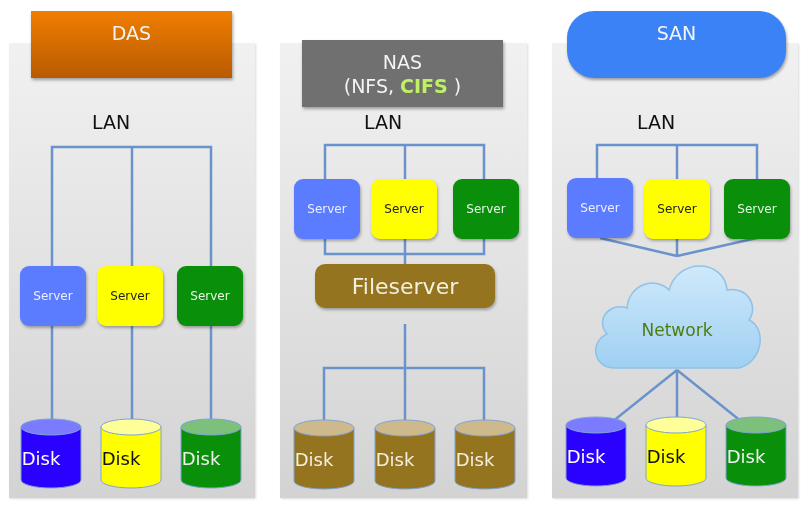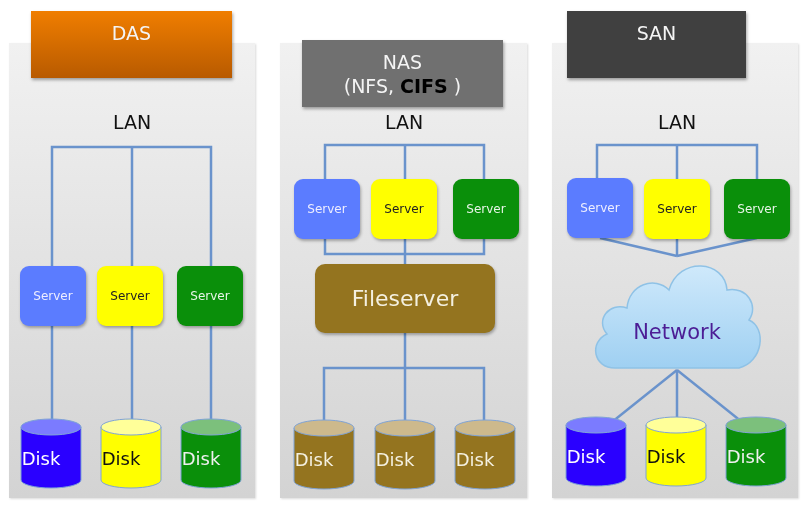--- a/index.html
+++ b/index.html
@@ -1,32 +1,32 @@
 <!DOCTYPE html>
 <html><head>
 <meta charset="utf-8">
 <style>
   html, body { margin:0; padding:0; background:#ffffff; }
   body { width:805px; height:510px; position:relative; overflow:hidden; font-family:"DejaVu Sans", sans-serif; }
   .panel { position:absolute; top:43px; height:455px; background:linear-gradient(#f1f1f1, #d3d3d3); box-shadow:1px 1px 2px rgba(0,0,0,0.15); }
   .title { position:absolute; top:11px; height:67px; color:#f4f4f4; font-size:19px; line-height:24px; text-align:center; padding-top:10px; box-sizing:border-box; box-shadow:1px 2px 3px rgba(0,0,0,0.35); }
-  .title .l2 b { color:#000000; }
+  .title .l2 b { color:#bef264; }
   .squig { text-decoration: underline wavy #d03030; text-decoration-thickness:1px; text-underline-offset:3px; }
-  .lan { position:absolute; font-size:19px; color:#111; width:80px; text-align:center; }
+  .lan { position:absolute; font-size:19px; color:#111; width:80px; text-align:left; }
   .server { position:absolute; width:66px; height:60px; border-radius:9px; font-size:12px; display:flex; align-items:center; justify-content:center; box-shadow:1px 2px 3px rgba(0,0,0,0.3); }
   .s-blue { background:#5b7cff; color:#eef; }
   .s-yellow { background:#ffff00; color:#222; }
   .s-green { background:#0a8f0a; color:#e8f5e8; }
-  .fileserver { position:absolute; left:315px; top:264px; width:180px; height:69px; border-radius:10px; background:#94741f; color:#f4f0e0; font-size:22px; display:flex; align-items:center; justify-content:center; box-shadow:1px 2px 3px rgba(0,0,0,0.3); }
+  .fileserver { position:absolute; left:315px; top:264px; width:180px; height:44px; border-radius:10px; background:#94741f; color:#f4f0e0; font-size:22px; display:flex; align-items:center; justify-content:center; box-shadow:1px 2px 3px rgba(0,0,0,0.3); }
   svg.lines { position:absolute; left:0; top:0; }
   .disk { position:absolute; width:42px; height:72px; }
   .disk svg { position:absolute; left:0; top:0; }
   .disk span { position:absolute; left:0; right:0; top:30px; text-align:center; font-size:18px; }
   .network { position:absolute; left:587px; top:250px; width:180px; height:130px; }
-  .network span { position:absolute; left:0; right:0; top:70px; text-align:center; font-size:21px; color:#4c1d95; }
+  .network span { position:absolute; left:0; right:0; top:70px; text-align:center; font-size:17px; color:#4d7c0f; }
 </style>
 </head>
 <body>
 
 <div class="panel" style="left:9px;width:246px;"></div>
 <div class="panel" style="left:280px;width:247px;"></div>
 <div class="panel" style="left:552px;width:246px;"></div>
 
 <svg class="lines" width="805" height="510">
   <g stroke="#6a93cc" stroke-width="2.5" fill="none">
@@ -54,21 +54,21 @@
   </g>
 </svg>
 
 <div class="title" style="left:31px;width:201px;background:linear-gradient(#f07e00,#b85a00);">
   <div>DAS</div>
 </div>
 <div class="title" style="left:302px;width:201px;background:#707070;margin-top:29px;">
   <div>NAS</div>
   <div class="l2"><span>(NFS, </span><b>CIFS</b><span> )</span></div>
 </div>
-<div class="title" style="left:567px;width:179px;background:#404040;">
+<div class="title" style="left:567px;width:219px;background:#3b82f6;border-radius:27px;">
   <div>SAN</div>
 </div>
 
 <div class="lan" style="left:92px;top:111px;">LAN</div>
 <div class="lan" style="left:364px;top:111px;">LAN</div>
 <div class="lan" style="left:637px;top:111px;">LAN</div>
 
 <div class="server s-blue" style="left:20px;top:266px;">Server</div>
 <div class="server s-yellow" style="left:97px;top:266px;">Server</div>
 <div class="server s-green" style="left:177px;top:266px;">Server</div>

